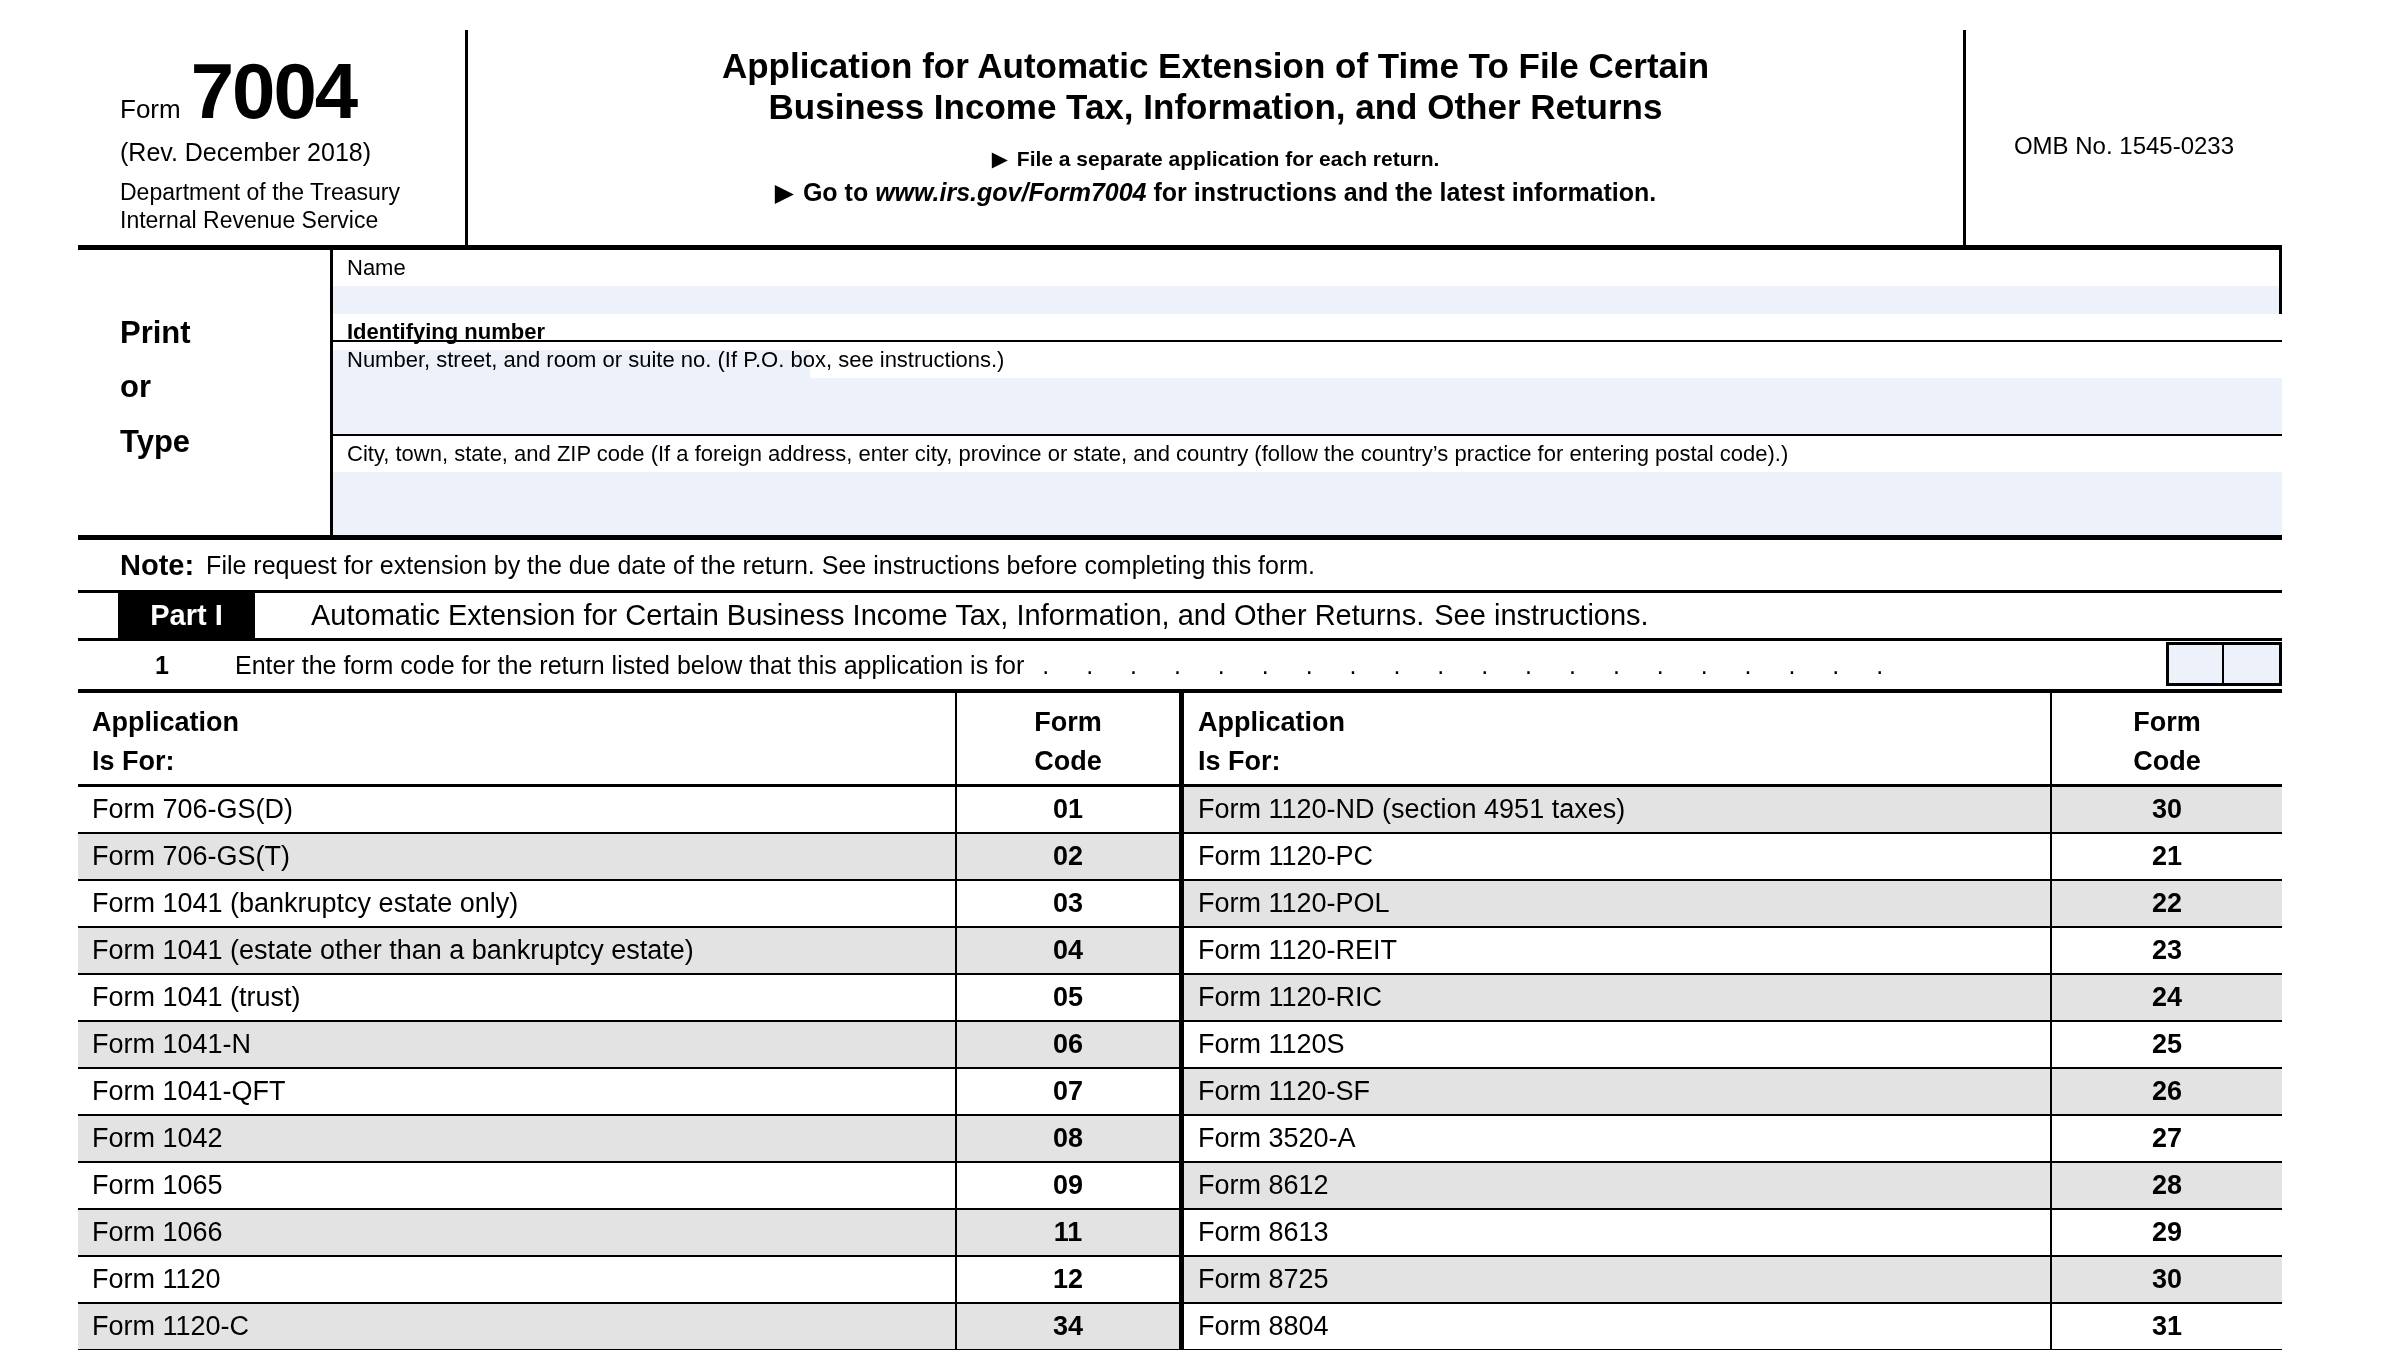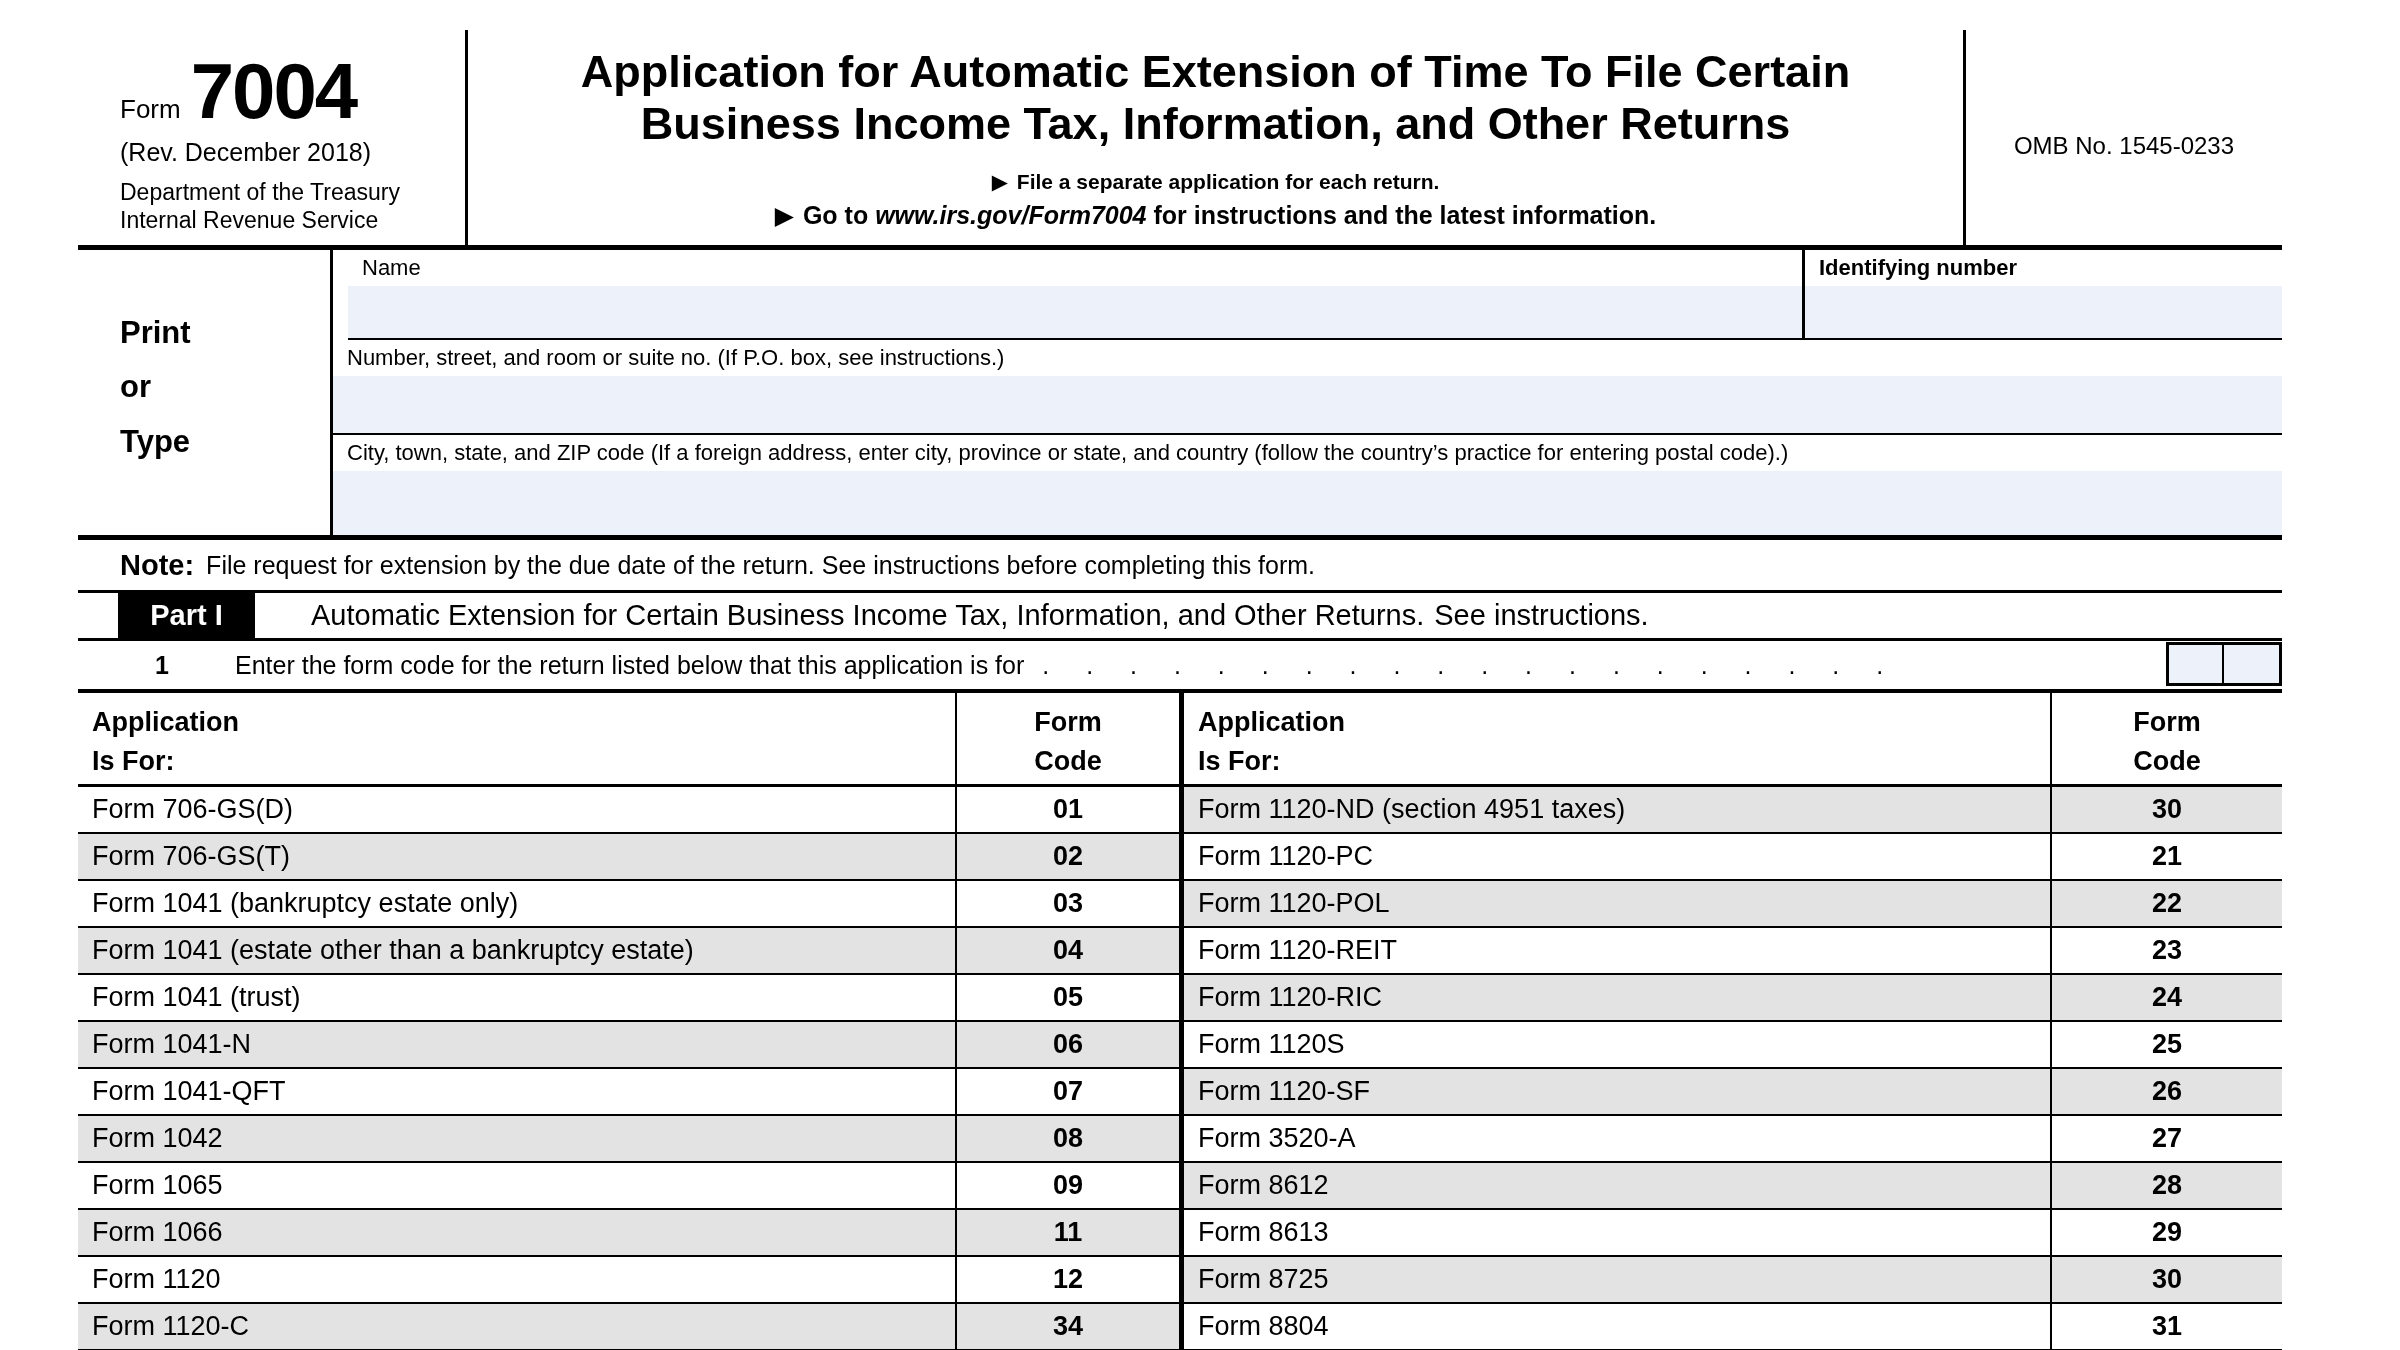--- a/index.html
+++ b/index.html
@@ -12,33 +12,33 @@
 
   
   .header { display:flex; border-bottom:5px solid #000; height:220px; }
   .h-left { width:387px; padding:26px 0 0 42px; }
   .form-line { display:flex; align-items:baseline; }
   .form-word { font-size:26px; }
   .form-number { font-size:78px; font-weight:bold; letter-spacing:-2px; line-height:.9; margin-left:10px; }
   .revision { font-size:25px; margin-top:12px; }
   .agency { font-size:23px; line-height:1.2; margin-top:12px; }
   .h-center { flex:1; border-left:3px solid #000; border-right:3px solid #000; text-align:center; padding-top:16px; }
-  .title { font-size:45px; font-weight:bold; line-height:1.16; }
+  .title { font-size:35px; font-weight:bold; line-height:1.16; }
   .instr1 { font-size:21px; font-weight:bold; margin-top:20px; }
   .instr2 { font-size:25px; font-weight:bold; margin-top:7px; }
   .url { font-style:italic; }
   .arrow { margin-right:9px; }
   .h-right { width:316px; padding-top:102px; text-align:center; font-size:24px; }
 
   
   .entity { display:flex; border-bottom:5px solid #000; height:290px; }
   .e-label { width:252px; padding:56px 8px 0 42px; font-weight:bold; font-size:31px; line-height:1.75; }
   .e-fields { flex:1; border-left:3px solid #000; display:flex; flex-direction:column; }
   .f-row { display:flex; flex-direction:column; }
-  .f-row.r1 { height:92px; border-bottom:2px solid #000; flex-direction:row;margin-left:15px; }
+  .f-row.r1 { height:92px; border-bottom:2px solid #000; flex-direction:column; }
   .name-col { flex:1; border-right:3px solid #000; display:flex; flex-direction:column; }
   .id-col { width:477px; display:flex; flex-direction:column; }
   .f-label { font-size:22px; padding:5px 0 0 14px; height:36px; white-space:nowrap; overflow:hidden; }
   .f-label.bold { font-weight:bold; }
   .f-input { flex:1; background:#edf1fa; border:0; outline:none; font-size:24px; padding:0 12px; width:100%;
              font-family:"Liberation Sans","DejaVu Sans",sans-serif; }
   .f-row.r2 { height:96px; border-bottom:2px solid #000; }
   .f-row.r3 { height:102px; }
 
   

